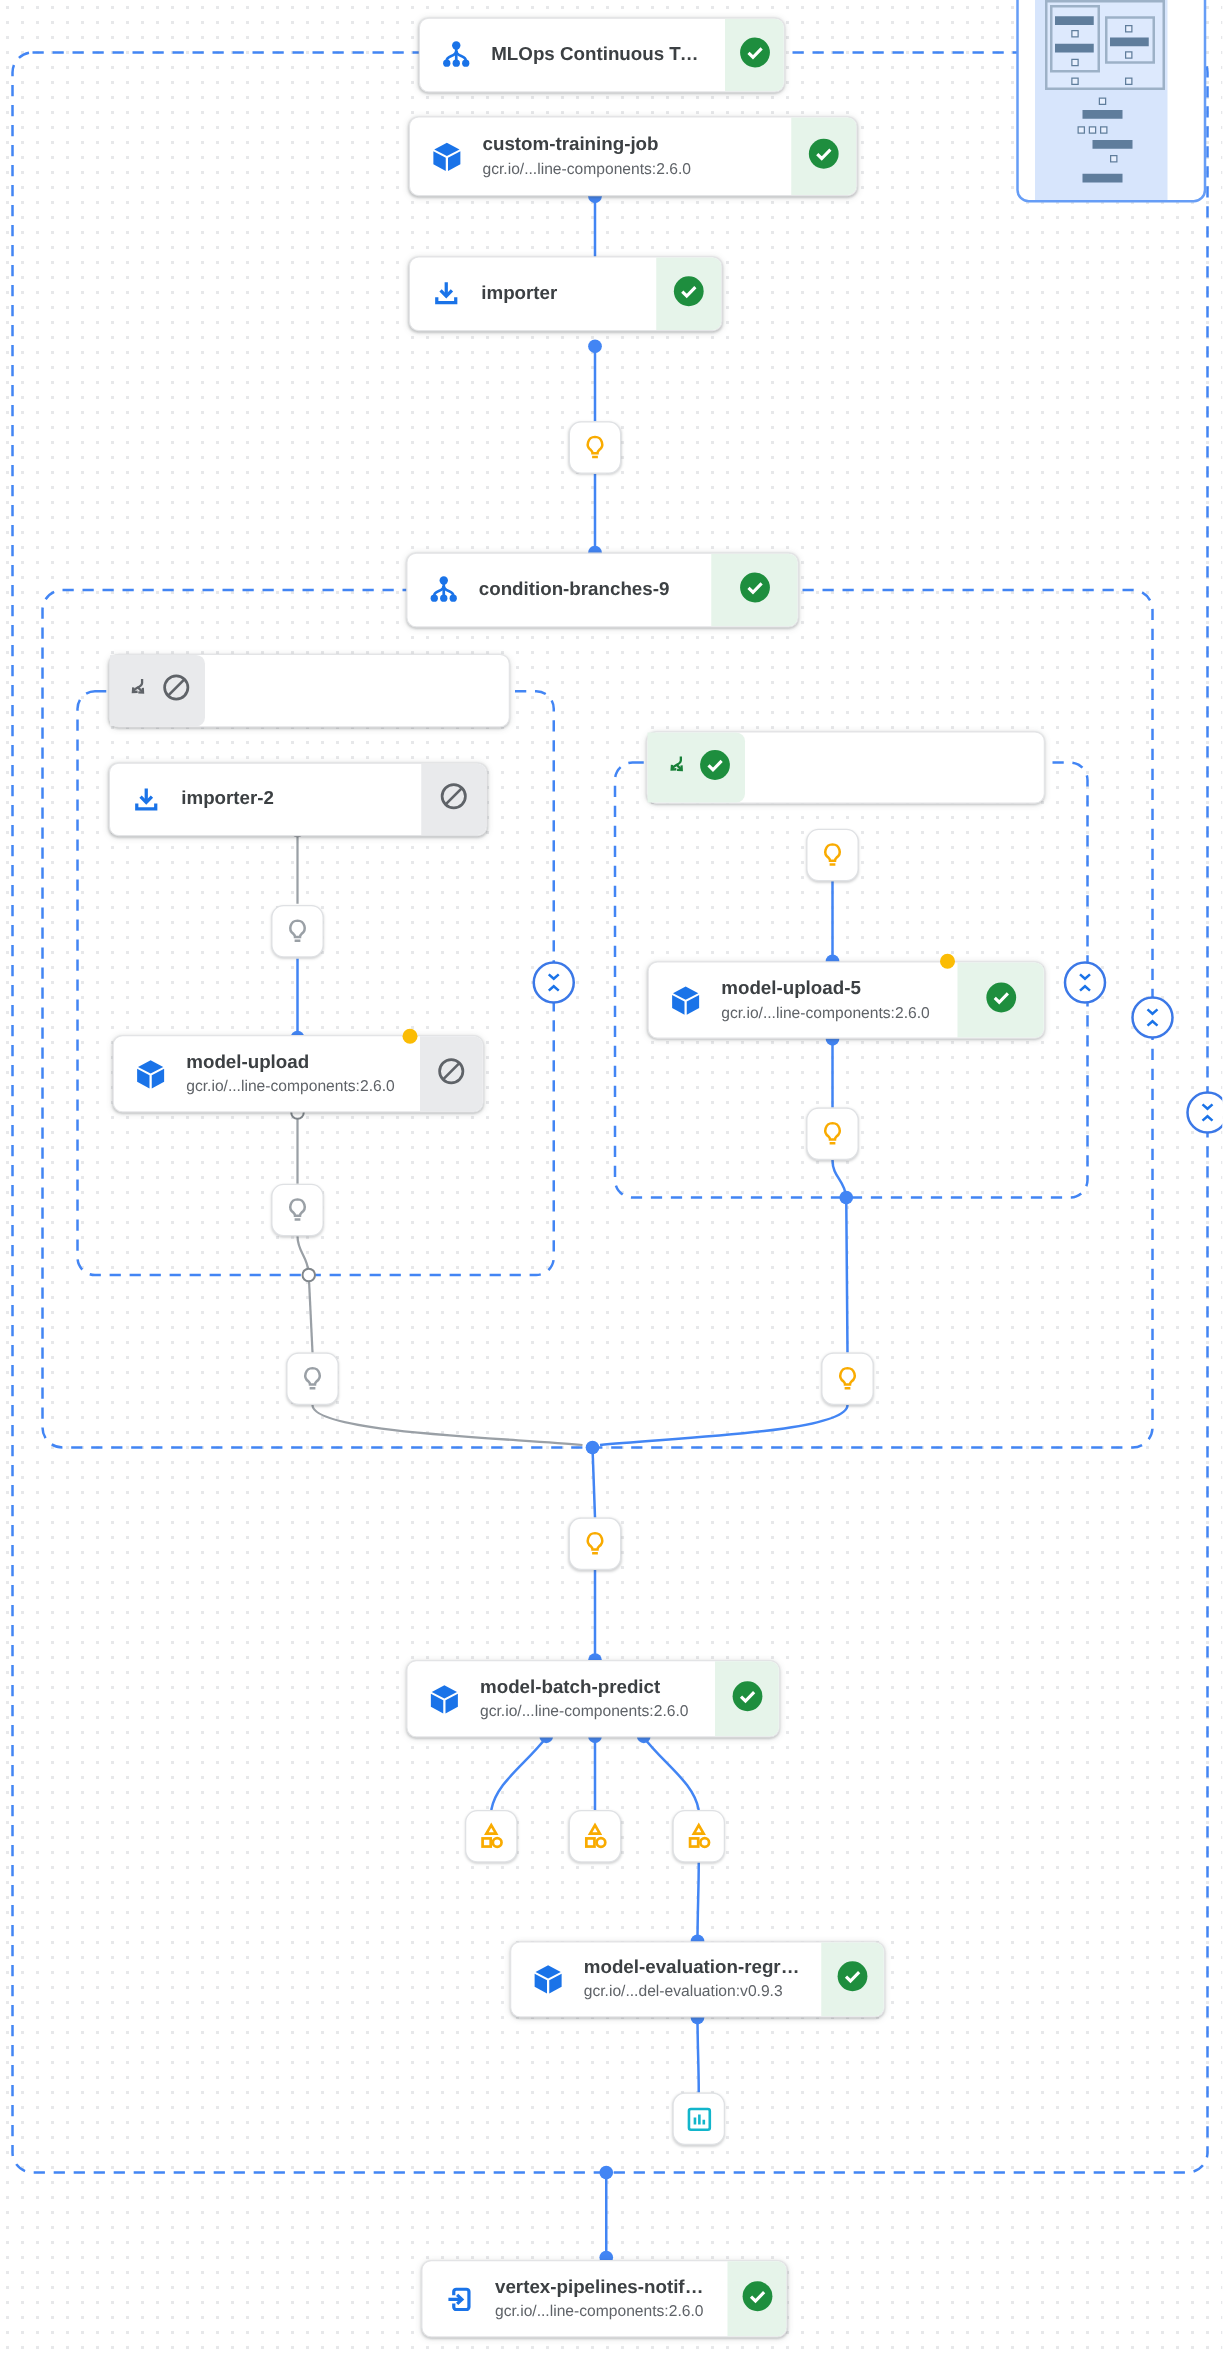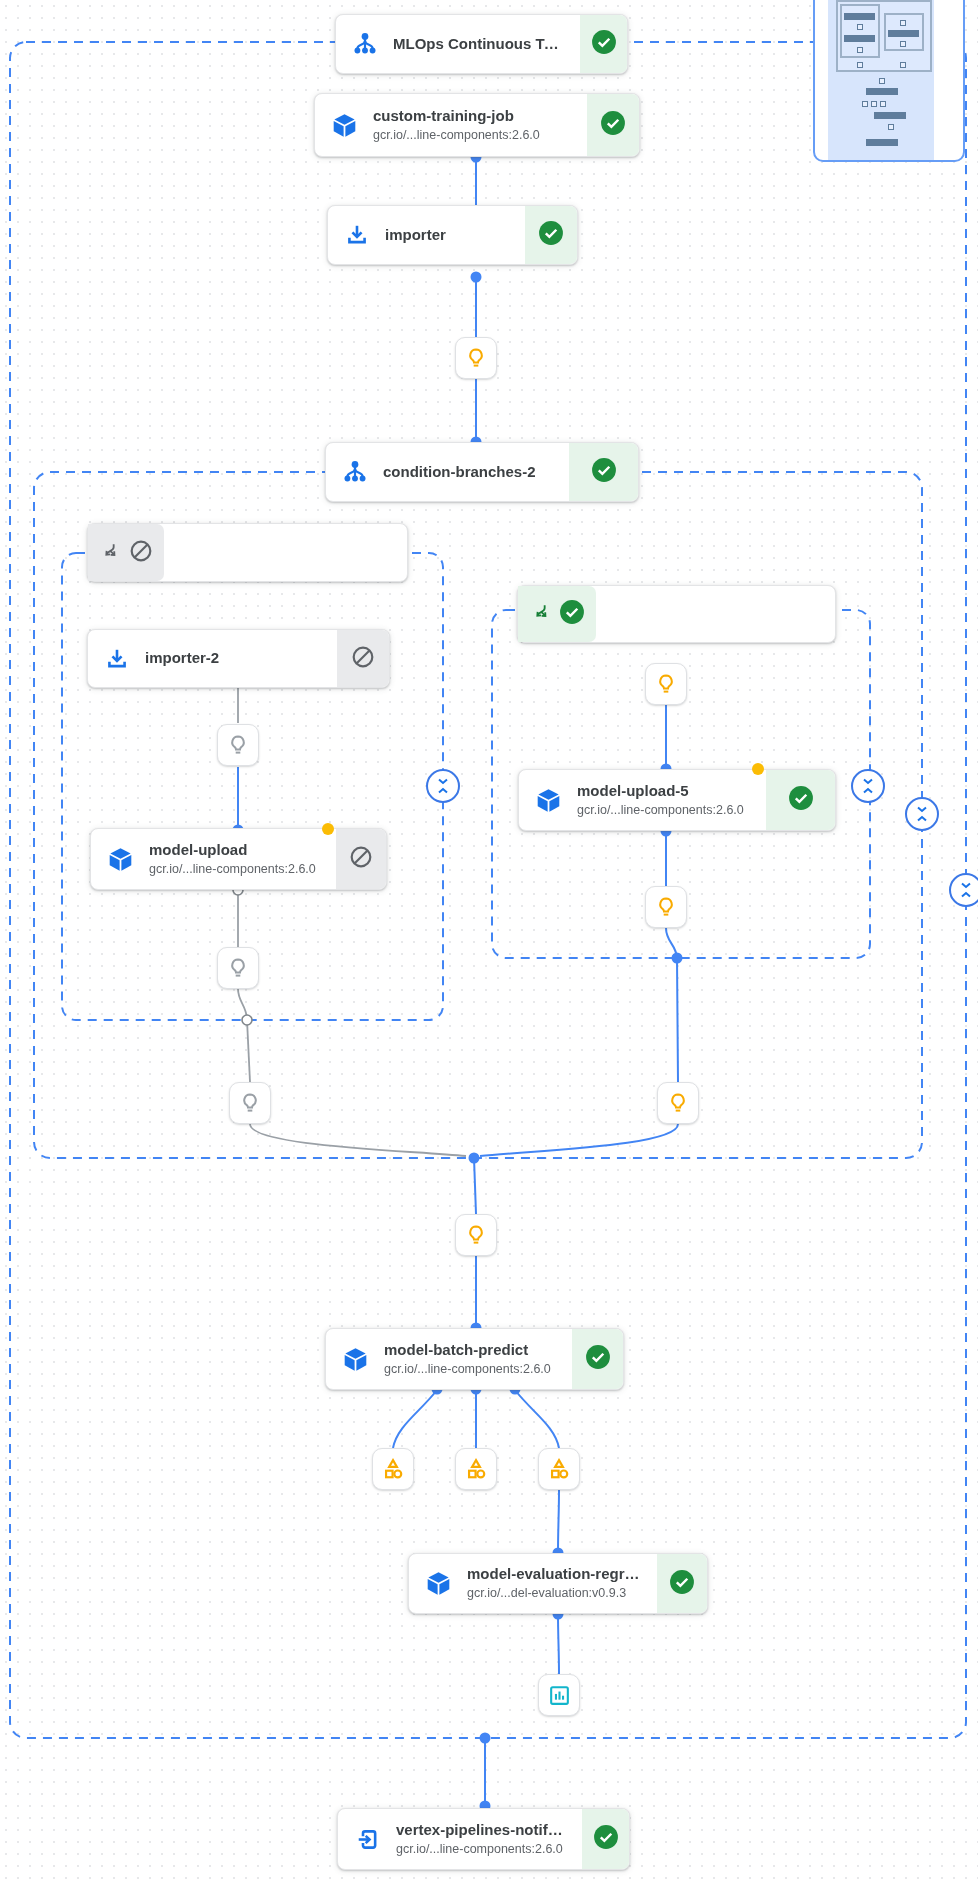--- a/index.html
+++ b/index.html
@@ -159,21 +159,21 @@
       </span>
     </div>
     <div class="node-status status-green" style="width:47px">
       <span><svg width="26" height="26" viewBox="0 0 24 24">
             <circle cx="12" cy="12" r="11" fill="#1e8e3e"></circle>
             <path d="M7.2 12.3 L10.5 15.5 L16.9 9" fill="none" stroke="#fff" stroke-width="2.3"></path>
           </svg></span>
     </div>
   </div>
 
-  <div class="node" style="left:314px;top:93px;width:326px;height:64px">
+  <div class="node" style="left:327px;top:93px;width:359px;height:64px">
     <div class="node-main">
       <span class="nicon">
         <svg width="27" height="27" viewBox="0 0 24 24" fill="#1a73e8">
             <path d="M12 2 L21 6.7 L12 11.4 L3 6.7 Z"></path>
             <path d="M2.4 8 L11.2 12.6 L11.2 22 L2.4 17.2 Z"></path>
             <path d="M21.6 8 L12.8 12.6 L12.8 22 L21.6 17.2 Z"></path>
           </svg>
       </span>
       <span class="ntext">
         <span class="node-title">custom-training-job</span>
@@ -220,21 +220,21 @@
               <circle cx="19" cy="18" r="2.7"></circle>
             </g>
             <g fill="none" stroke="#1a73e8" stroke-width="2">
               <path d="M12 7 L12 16"></path>
               <path d="M12 9 C12 13.5 5 12 5 16"></path>
               <path d="M12 9 C12 13.5 19 12 19 16"></path>
             </g>
           </svg>
       </span>
       <span class="ntext">
-        <span class="node-title">condition-branches-2</span>
+        <span class="node-title">condition-branches-9</span>
       </span>
     </div>
     <div class="node-status status-green" style="width:69px">
       <span><svg width="26" height="26" viewBox="0 0 24 24">
             <circle cx="12" cy="12" r="11" fill="#1e8e3e"></circle>
             <path d="M7.2 12.3 L10.5 15.5 L16.9 9" fill="none" stroke="#fff" stroke-width="2.3"></path>
           </svg></span>
     </div>
   </div>
 
@@ -246,21 +246,21 @@
             <path d="M8.3 11.9 L8 16 L12.1 15.7" fill="none"></path>
             <path d="M16.6 12.3 L16.8 16.4 L12.7 16.2" fill="none"></path>
           </svg></span>
       <span><svg width="26" height="26" viewBox="0 0 24 24" fill="none" stroke="#5f6368" stroke-width="2">
             <circle cx="12" cy="12" r="8.6"></circle>
             <path d="M6 18 L18 6"></path>
           </svg></span>
     </div>
   </div>
 
-  <div class="node" style="left:87px;top:629px;width:303px;height:59px">
+  <div class="node" style="left:87px;top:610px;width:303px;height:59px">
     <div class="node-main">
       <span class="nicon">
         <svg width="26" height="26" viewBox="0 0 24 24" fill="none" stroke="#1a73e8" stroke-width="2.4">
             <path d="M12 3.5 L12 13.5"></path>
             <path d="M7.8 9.5 L12 13.8 L16.2 9.5"></path>
             <path d="M5 14.5 L5 18.6 L19 18.6 L19 14.5"></path>
           </svg>
       </span>
       <span class="ntext">
         <span class="node-title">importer-2</span>

